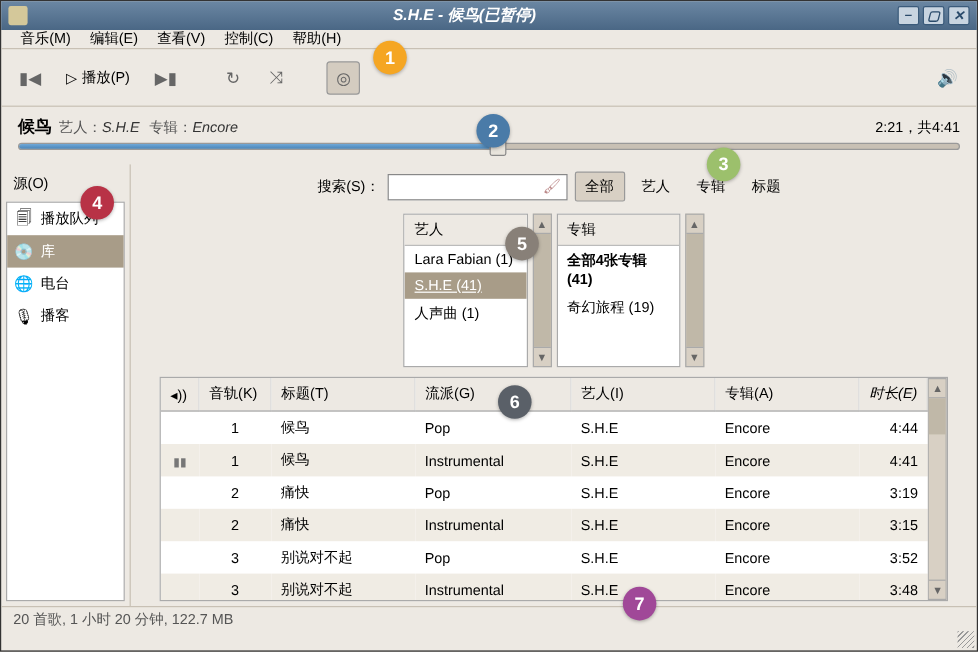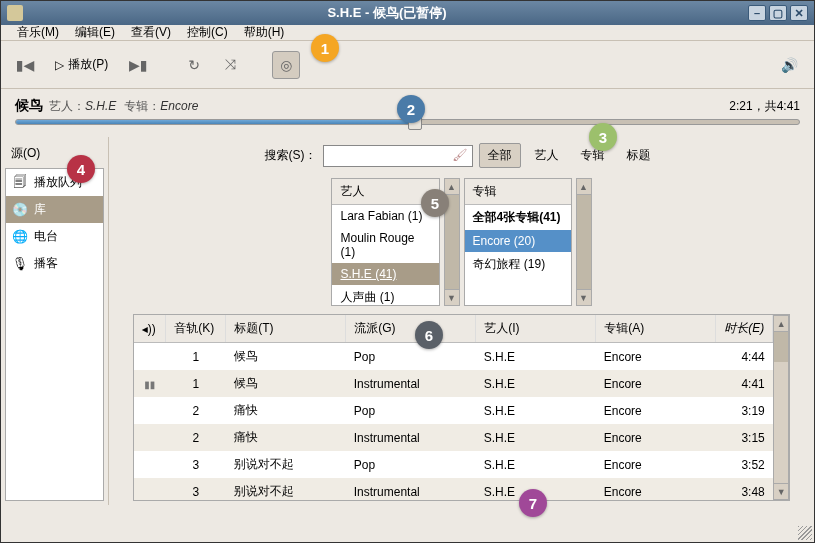--- a/index.html
+++ b/index.html
@@ -1,18 +1,18 @@
 <!DOCTYPE html>
 <html><head>
 <meta charset="utf-8">
 <style>
 * { box-sizing: border-box; margin: 0; padding: 0; }
 body { font-family: sans-serif; font-size: 12px; background: #000; }
 .window { width: 815px; height: 543px; background: #ede9e3; border: 1px solid #333; position: relative; }
-.titlebar { height: 24px; background: linear-gradient(#6b87a3, #4a6785); display: flex; align-items: center; padding: 0 6px; color: #fff; font-weight: bold; }
+.titlebar { height: 24px; background: linear-gradient(#6b87a3, #4a6785); display: flex; align-items: center; padding: 0 6px; color: #fff; font-weight: bold; font-style: italic; }
 .titlebar-icon { width: 16px; height: 16px; background: #d4c89a; border-radius: 2px; margin-right: 6px; }
 .titlebar-text { flex: 1; text-align: center; font-size: 13px; }
 .winbtn { width: 18px; height: 16px; background: #c8d4e0; border: 1px solid #3a5a7a; margin-left: 3px; display: flex; align-items: center; justify-content: center; font-size: 11px; font-weight: bold; color: #2a4a6a; cursor: pointer; border-radius: 2px; }
 .menubar { height: 16px; display: flex; align-items: center; padding: 0 10px; gap: 4px; border-bottom: 1px solid #c8c0b4; }
 .menuitem { padding: 2px 6px; cursor: pointer; }
 .toolbar { height: 48px; display: flex; align-items: center; padding: 0 10px; gap: 8px; border-bottom: 1px solid #c8c0b4; }
 .tbtn { width: 28px; height: 28px; display: flex; align-items: center; justify-content: center; cursor: pointer; border-radius: 3px; font-size: 14px; color: #666; }
 .tbtn.active { background: #d4ccc0; border: 1px solid #999; }
 .tbtn-play { display: flex; align-items: center; padding: 4px 8px; cursor: pointer; gap: 4px; }
 .nowplaying { padding: 8px 14px 4px; display: flex; align-items: baseline; }
@@ -158,35 +158,33 @@
         <span class="fbtn">艺人</span>
         <span class="fbtn">专辑</span>
         <span class="fbtn">标题</span>
       </div>
 
       <div class="browser">
         <div class="blist">
           <div class="blist-header">艺人</div>
           <div class="blist-body" id="artist-list">
               <div class="blist-item">Lara Fabian (1)</div>
-              <div class="blist-item">Moulin Rouge (1)</div>
               <div class="blist-item selected">S.H.E (41)</div>
               <div class="blist-item">人声曲 (1)</div>
             </div>
         </div>
         <div class="vscroll">
           <div class="vscroll-btn">▲</div>
           <div class="vscroll-thumb"></div>
           <div class="vscroll-btn">▼</div>
         </div>
         <div class="blist">
           <div class="blist-header">专辑</div>
           <div class="blist-body" id="album-list">
               <div class="blist-item bold">全部4张专辑(41)</div>
-              <div class="blist-item selected-blue">Encore (20)</div>
               <div class="blist-item">奇幻旅程 (19)</div>
             </div>
         </div>
         <div class="vscroll">
           <div class="vscroll-btn">▲</div>
           <div class="vscroll-thumb"></div>
           <div class="vscroll-btn">▼</div>
         </div>
       </div>
 
@@ -265,20 +263,23 @@
         <div class="vscroll">
           <div class="vscroll-btn">▲</div>
           <div style="flex:1;background:#c0b8a8"></div>
           <div style="flex:4"></div>
           <div class="vscroll-btn">▼</div>
         </div>
       </div>
     </div>
   </div>
 
+  <div class="statusbar">
+    <span>20 首歌, 1 小时 20 分钟, 122.7 MB</span>
+  </div>
   <div class="resize-grip"></div>
 
   <div class="marker m1">1</div>
   <div class="marker m2">2</div>
   <div class="marker m3">3</div>
   <div class="marker m4">4</div>
   <div class="marker m5">5</div>
   <div class="marker m6">6</div>
   <div class="marker m7">7</div>
 </div>

